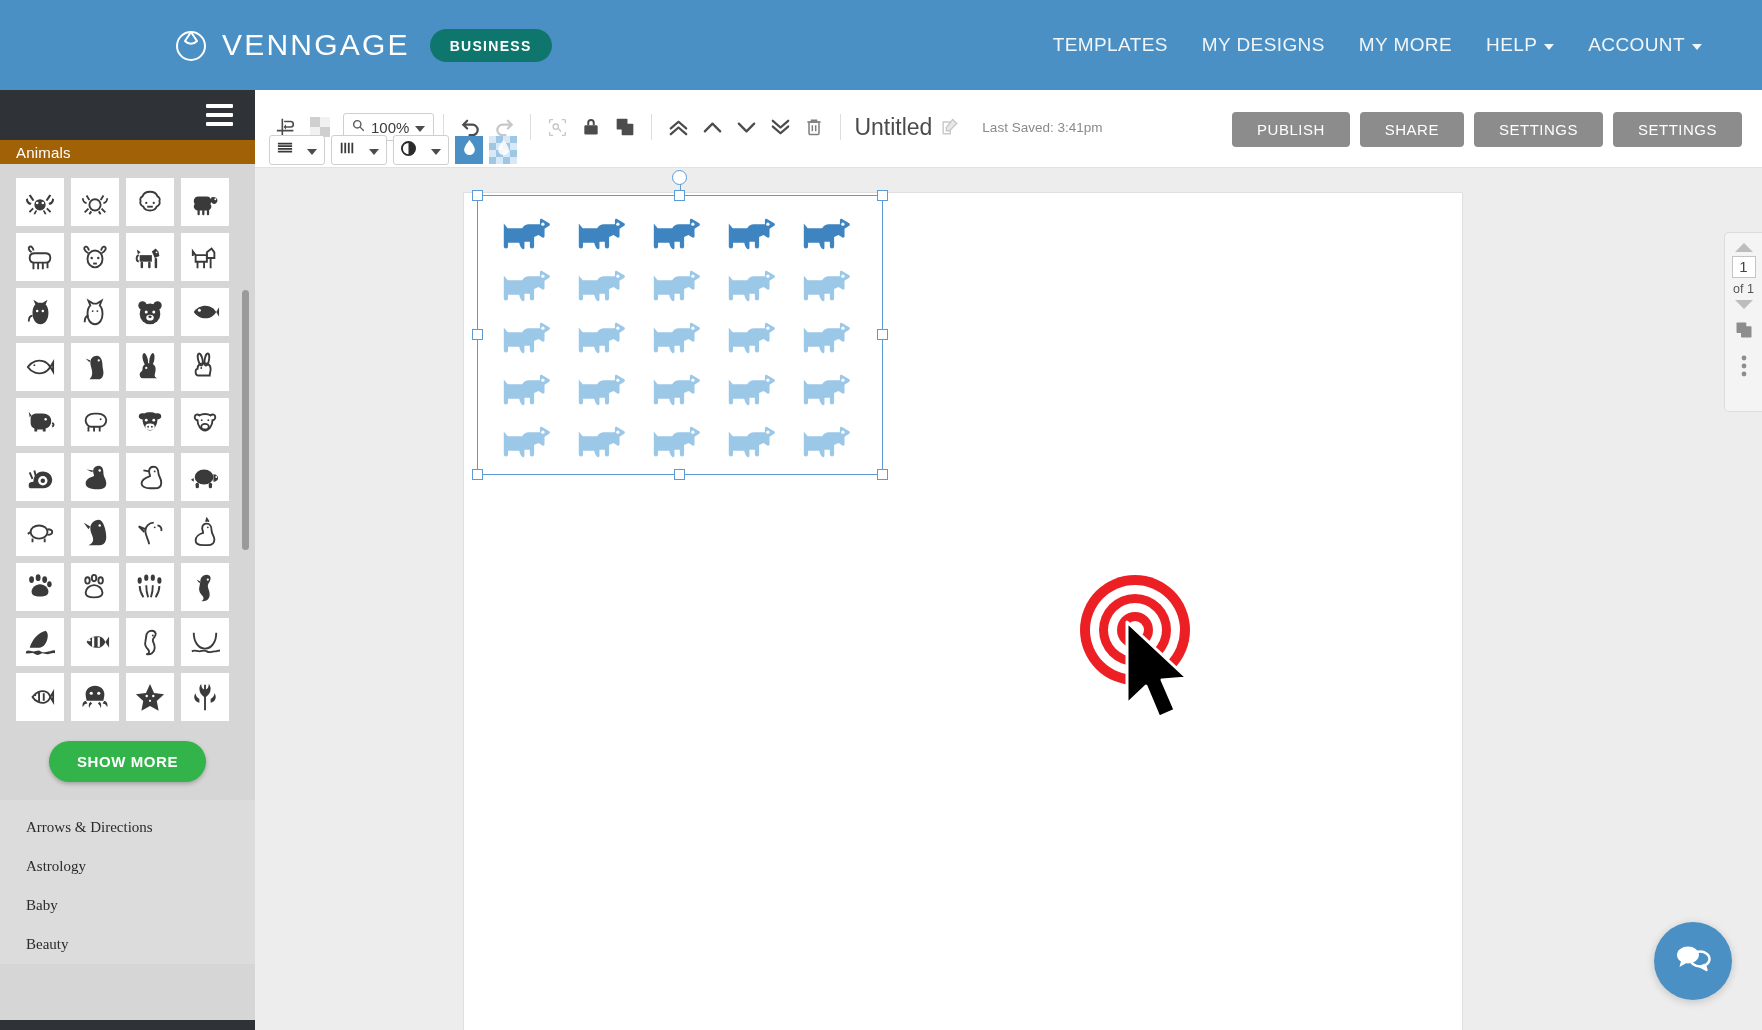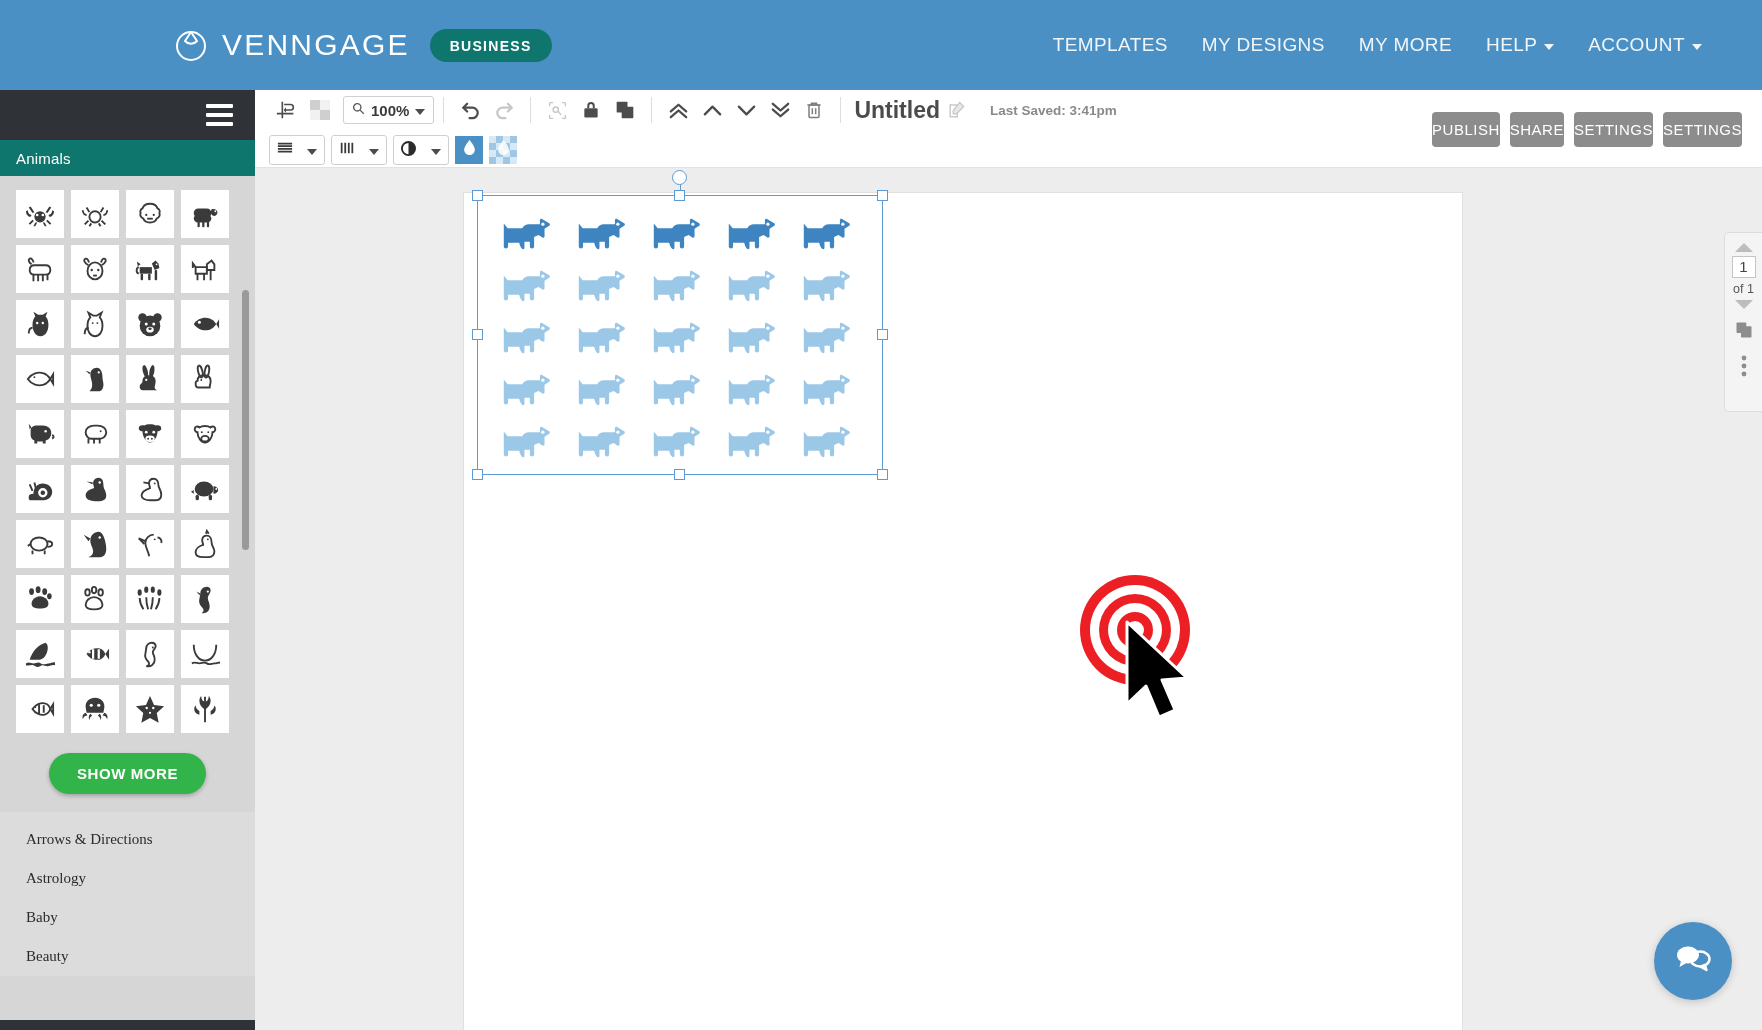--- a/index.html
+++ b/index.html
@@ -51,21 +51,21 @@
     height: 50px; background: #2f3337; position: relative;
   }
   #hamburger {
     position: absolute; right: 22px; top: 14px; width: 27px; cursor: pointer;
   }
   #hamburger span {
     display: block; height: 4px; background: #ffffff;
     border-radius: 1px; margin-bottom: 5px;
   }
   #lp-cat-title {
-    height: 36px; background: #0f766e; color: #ffffff;
+    height: 24px; background: #a16207; color: #ffffff;
     font-size: 15px; display: flex; align-items: center; padding-left: 16px;
     letter-spacing: .2px;
   }
   #icon-grid {
     padding: 14px 16px 0 16px;
     display: grid; grid-template-columns: repeat(4, 48px);
     gap: 7px 7px;
   }
   .icon-cell {
     width: 48px; height: 48px; background: #ffffff;
@@ -96,22 +96,22 @@
     position: absolute; left: 0; bottom: 0; width: 255px; height: 10px;
     background: #2f3337;
   }
 
   
   #toolbar {
     position: absolute; left: 255px; top: 90px; width: 1507px; height: 78px;
     background: #ffffff; border-bottom: 1px solid #e2e2e2;
   }
   #toolbar-row1 {
-    position: absolute; left: 14px; top: 0;
-    display: flex; align-items: center; gap: 0px; height: 40px; font-weight: bold;
+    position: absolute; left: 14px; top: 17px;
+    display: flex; align-items: center; gap: 0px; height: 40px;
   }
   #toolbar-row2 {
     position: absolute; left: 14px; top: 44px;
     display: flex; align-items: center; gap: 6px; height: 32px;
   }
   .tb-icon {
     width: 34px; height: 34px; display: flex; align-items: center;
     justify-content: center; cursor: pointer; color: #4c4c4c;
   }
   .tb-icon.disabled { color: #c7c7c7; cursor: default; }
@@ -146,21 +146,21 @@
       linear-gradient(45deg, #9dc7e4 25%, #d8e9f5 25%, #d8e9f5 75%, #9dc7e4 75%);
     background-size: 14px 14px;
     background-position: 0 0, 7px 7px;
   }
   #toolbar-actions {
     position: absolute; right: 20px; top: 22px;
     display: flex; gap: 10px;
   }
   .action-btn {
     background: #8c8c8c; color: #ffffff; border-radius: 4px;
-    padding: 9px 0; font-size: 15px; letter-spacing: .5px;
+    padding: 9px 25px; font-size: 15px; letter-spacing: .5px;
     cursor: pointer; white-space: nowrap;
   }
 
   
   #canvas-area {
     position: absolute; left: 255px; top: 168px; width: 1507px; height: 862px;
     background: #ededed;
   }
   #canvas-page {
     position: absolute; left: 208px; top: 24px; width: 1000px; height: 900px;

